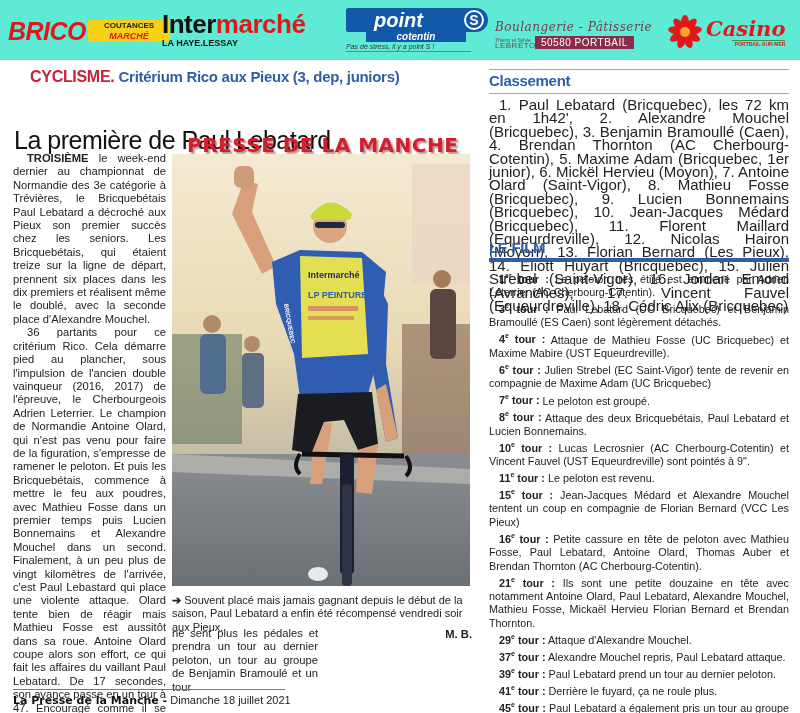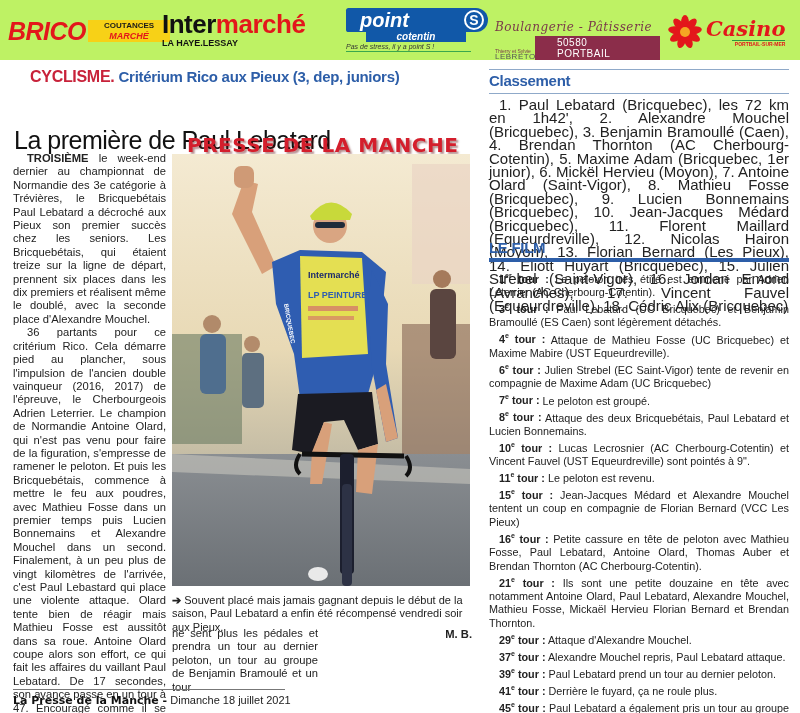--- a/index.html
+++ b/index.html
@@ -1,45 +1,45 @@
 <!DOCTYPE html>
 <html><head>
 <meta charset="utf-8">
 <style>
   * { box-sizing: border-box; margin: 0; padding: 0; }
   html, body { width: 800px; height: 713px; background: #ffffff; overflow: hidden; }
   body { position: relative; font-family: "Liberation Sans", sans-serif; color: #1a1a1a; }
 
   
-  .banner { position: absolute; left: 0; top: 0; width: 800px; height: 60px; background: #bef264; }
+  .banner { position: absolute; left: 0; top: 0; width: 800px; height: 60px; background: #5eead4; }
   .logo { position: absolute; }
   .brico { left: 8px; top: 16px; height: 30px; display: flex; align-items: center; }
   .brico .b-main { font-family: "Liberation Sans", sans-serif; font-weight: 900; font-style: italic; font-size: 25px; color: #e3171b; letter-spacing: -0.5px; }
   .brico .b-tag { margin-left: 2px; background: #f7d117; padding: 1px 16px; line-height: 10px; font-size: 9px; font-weight: bold; color: #e3171b; font-style: italic; text-align: center; }
   .brico .b-tag span { display: block; }
   .brico .b-tag .t1 { color: #1a1a1a; font-style: normal; font-size: 8px; }
 
   .inter { left: 162px; top: 10px; width: 170px; height: 42px; }
   .inter .i-main { font-weight: 900; font-size: 26px; letter-spacing: -0.5px; line-height: 28px; }
   .inter .i-black { color: #111; }
   .inter .i-red { color: #e3171b; }
   .inter .i-sub { font-size: 9px; font-weight: bold; color: #111; line-height: 10px; }
 
   .points { left: 346px; top: 8px; width: 142px; height: 46px; }
-  .points .p-box { background: #1158a8; color: #fff; border-radius: 3px 14px 14px 3px; height: 24px; font-weight: 900; font-size: 20px; line-height: 24px; padding-left: 14px; font-style: italic; position: relative; }
+  .points .p-box { background: #1158a8; color: #fff; border-radius: 3px 14px 14px 3px; height: 24px; font-weight: 900; font-size: 20px; line-height: 24px; padding-left: 28px; font-style: italic; position: relative; }
   .points .p-circle { position: absolute; right: 4px; top: 2px; width: 20px; height: 20px; border: 2px solid #fff; border-radius: 50%; background: #1158a8; font-size: 14px; line-height: 16px; text-align: center; font-style: normal; }
   .points .p-sub { background: #1158a8; color: #fff; font-size: 10px; font-weight: bold; font-style: italic; width: 100px; margin-left: 20px; text-align: center; line-height: 10px; }
   .points .p-tag { font-size: 7px; color: #333; font-style: italic; line-height: 9px; border-bottom: 1px solid #3aa84d; width: 125px; }
 
   .boulang { left: 495px; top: 12px; width: 165px; height: 42px; }
   .boulang .bl-title { font-family: "DejaVu Serif", serif; font-style: italic; font-size: 12px; color: #7a3a4a; letter-spacing: 0.5px; margin-top: 8px; }
   .boulang .bl-row { display: flex; align-items: flex-end; margin-top: 2px; }
   .boulang .bl-names { font-size: 5px; color: #7a3a4a; line-height: 6px; width: 40px; }
   .boulang .bl-names .big { font-size: 8px; color: #555; letter-spacing: 0.5px; }
-  .boulang .bl-place { background: #8b2d4a; color: #fff; font-size: 10px; padding: 1px 22px; letter-spacing: 0.5px; }
+  .boulang .bl-place { background: #8b2d4a; color: #fff; font-size: 10px; padding: 1px 6px; letter-spacing: 0.5px; }
 
   .casino { left: 668px; top: 12px; width: 128px; height: 40px; display: flex; align-items: center; }
   .casino .c-flower { width: 34px; height: 34px; position: relative; }
   .casino .c-name { font-family: "DejaVu Serif", serif; font-style: italic; font-weight: bold; font-size: 21px; color: #e3171b; margin-left: 4px; line-height: 22px; }
   .casino .c-sub { font-size: 5px; color: #e3171b; font-weight: bold; text-align: right; border-top: 1px solid #2c9a3e; margin-left: 30px; }
 
   
   .kicker { position: absolute; left: 30px; top: 68px; font-weight: bold; font-size: 16px; letter-spacing: -0.3px; }
   .kicker .k-sport { color: #c8223a; }
   .kicker .k-event { color: #2d5ea8; font-size: 15px; }

